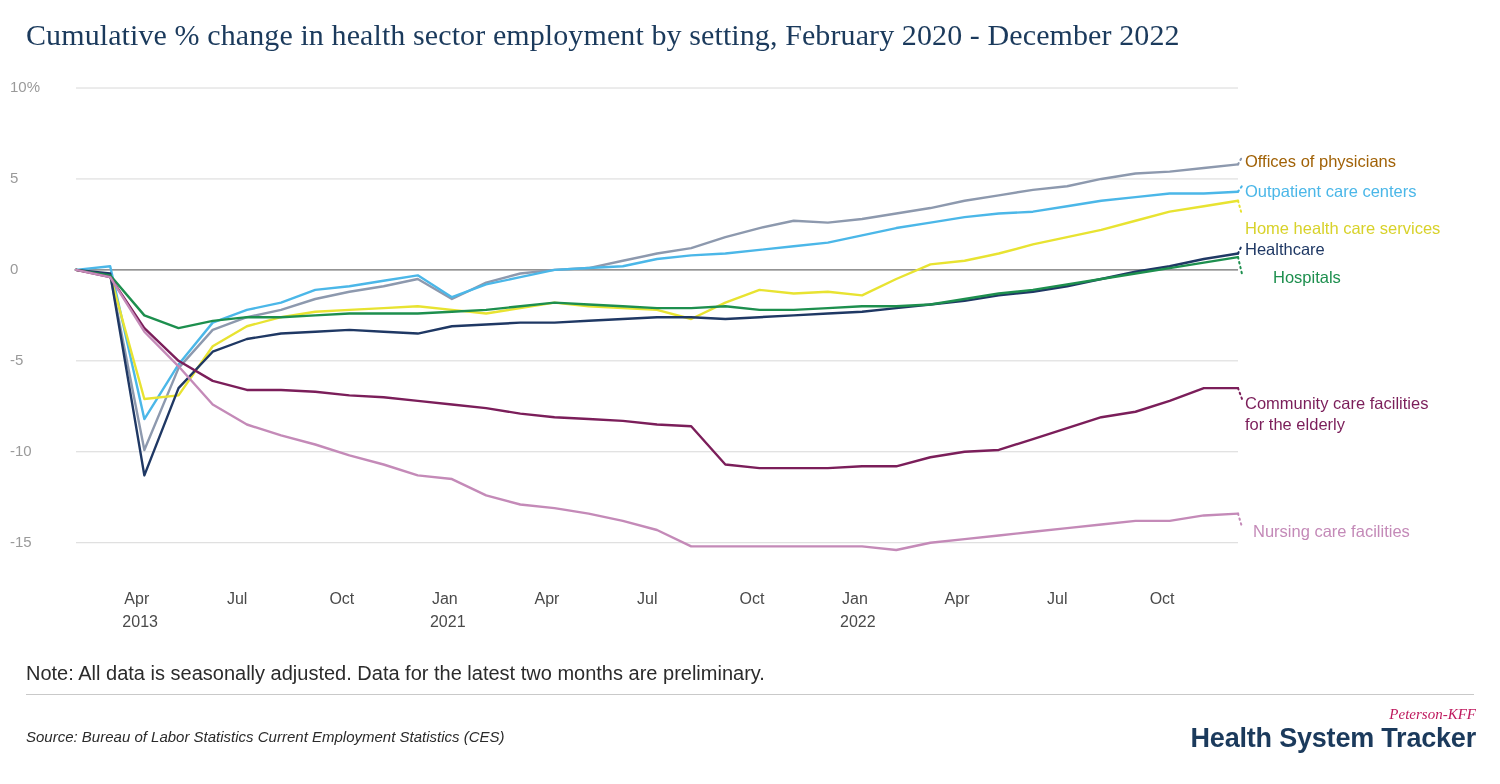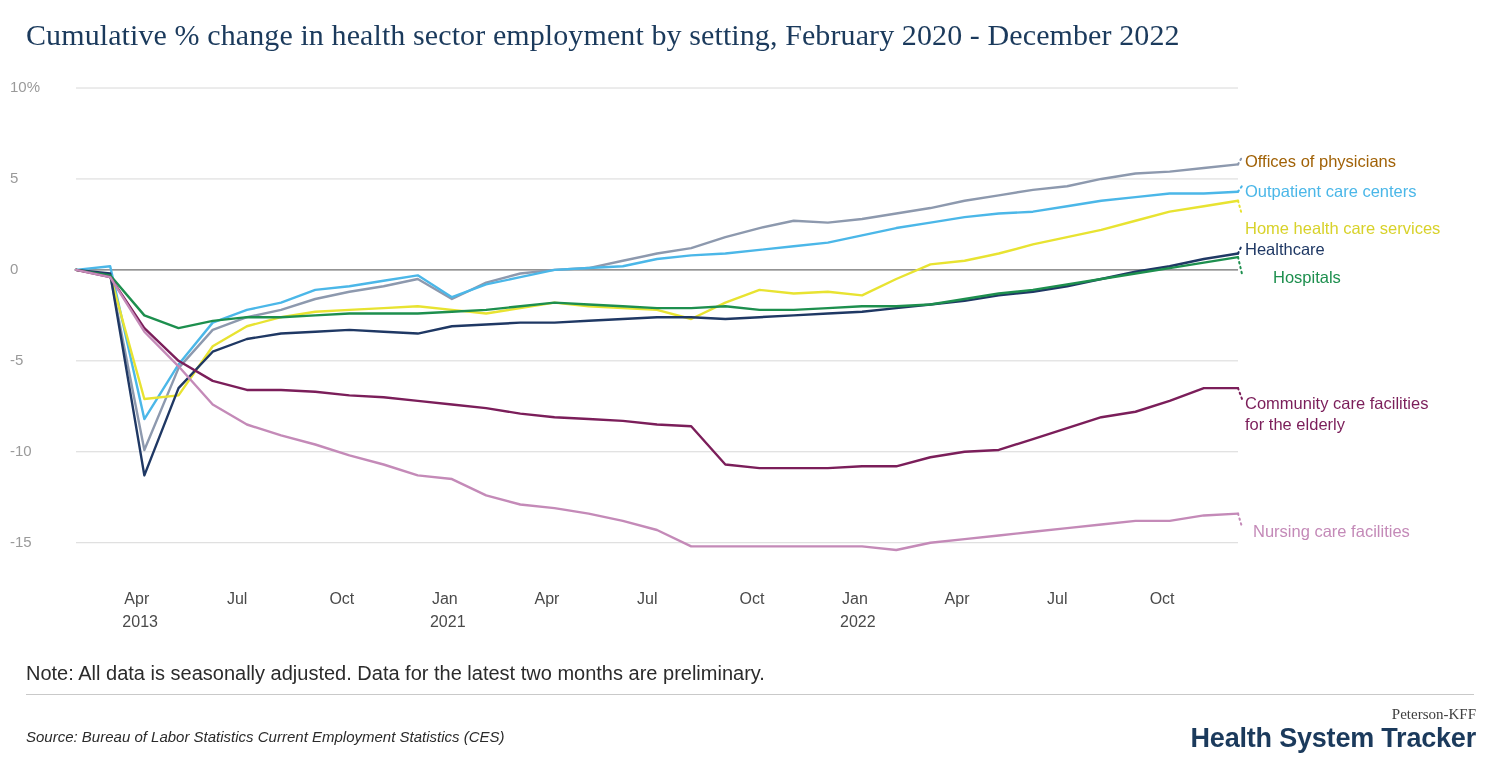--- a/index.html
+++ b/index.html
@@ -63,23 +63,24 @@
     color: #2b2b2b;
   }
   .brand {
     position: absolute;
     right: 24px;
     top: 706px;
     text-align: right;
   }
   .brand-top {
     font-size: 15px;
-    color: #404040;
+    color: #be185d;
     font-family: "Liberation Serif", serif;
     line-height: 1.1;
+    font-style: italic;
   }
   .brand-main {
     font-size: 27px;
     font-weight: bold;
     color: #1b3a5c;
     font-family: "Liberation Sans", sans-serif;
     line-height: 1.15;
     letter-spacing: -0.2px;
   }
   .series-label {

